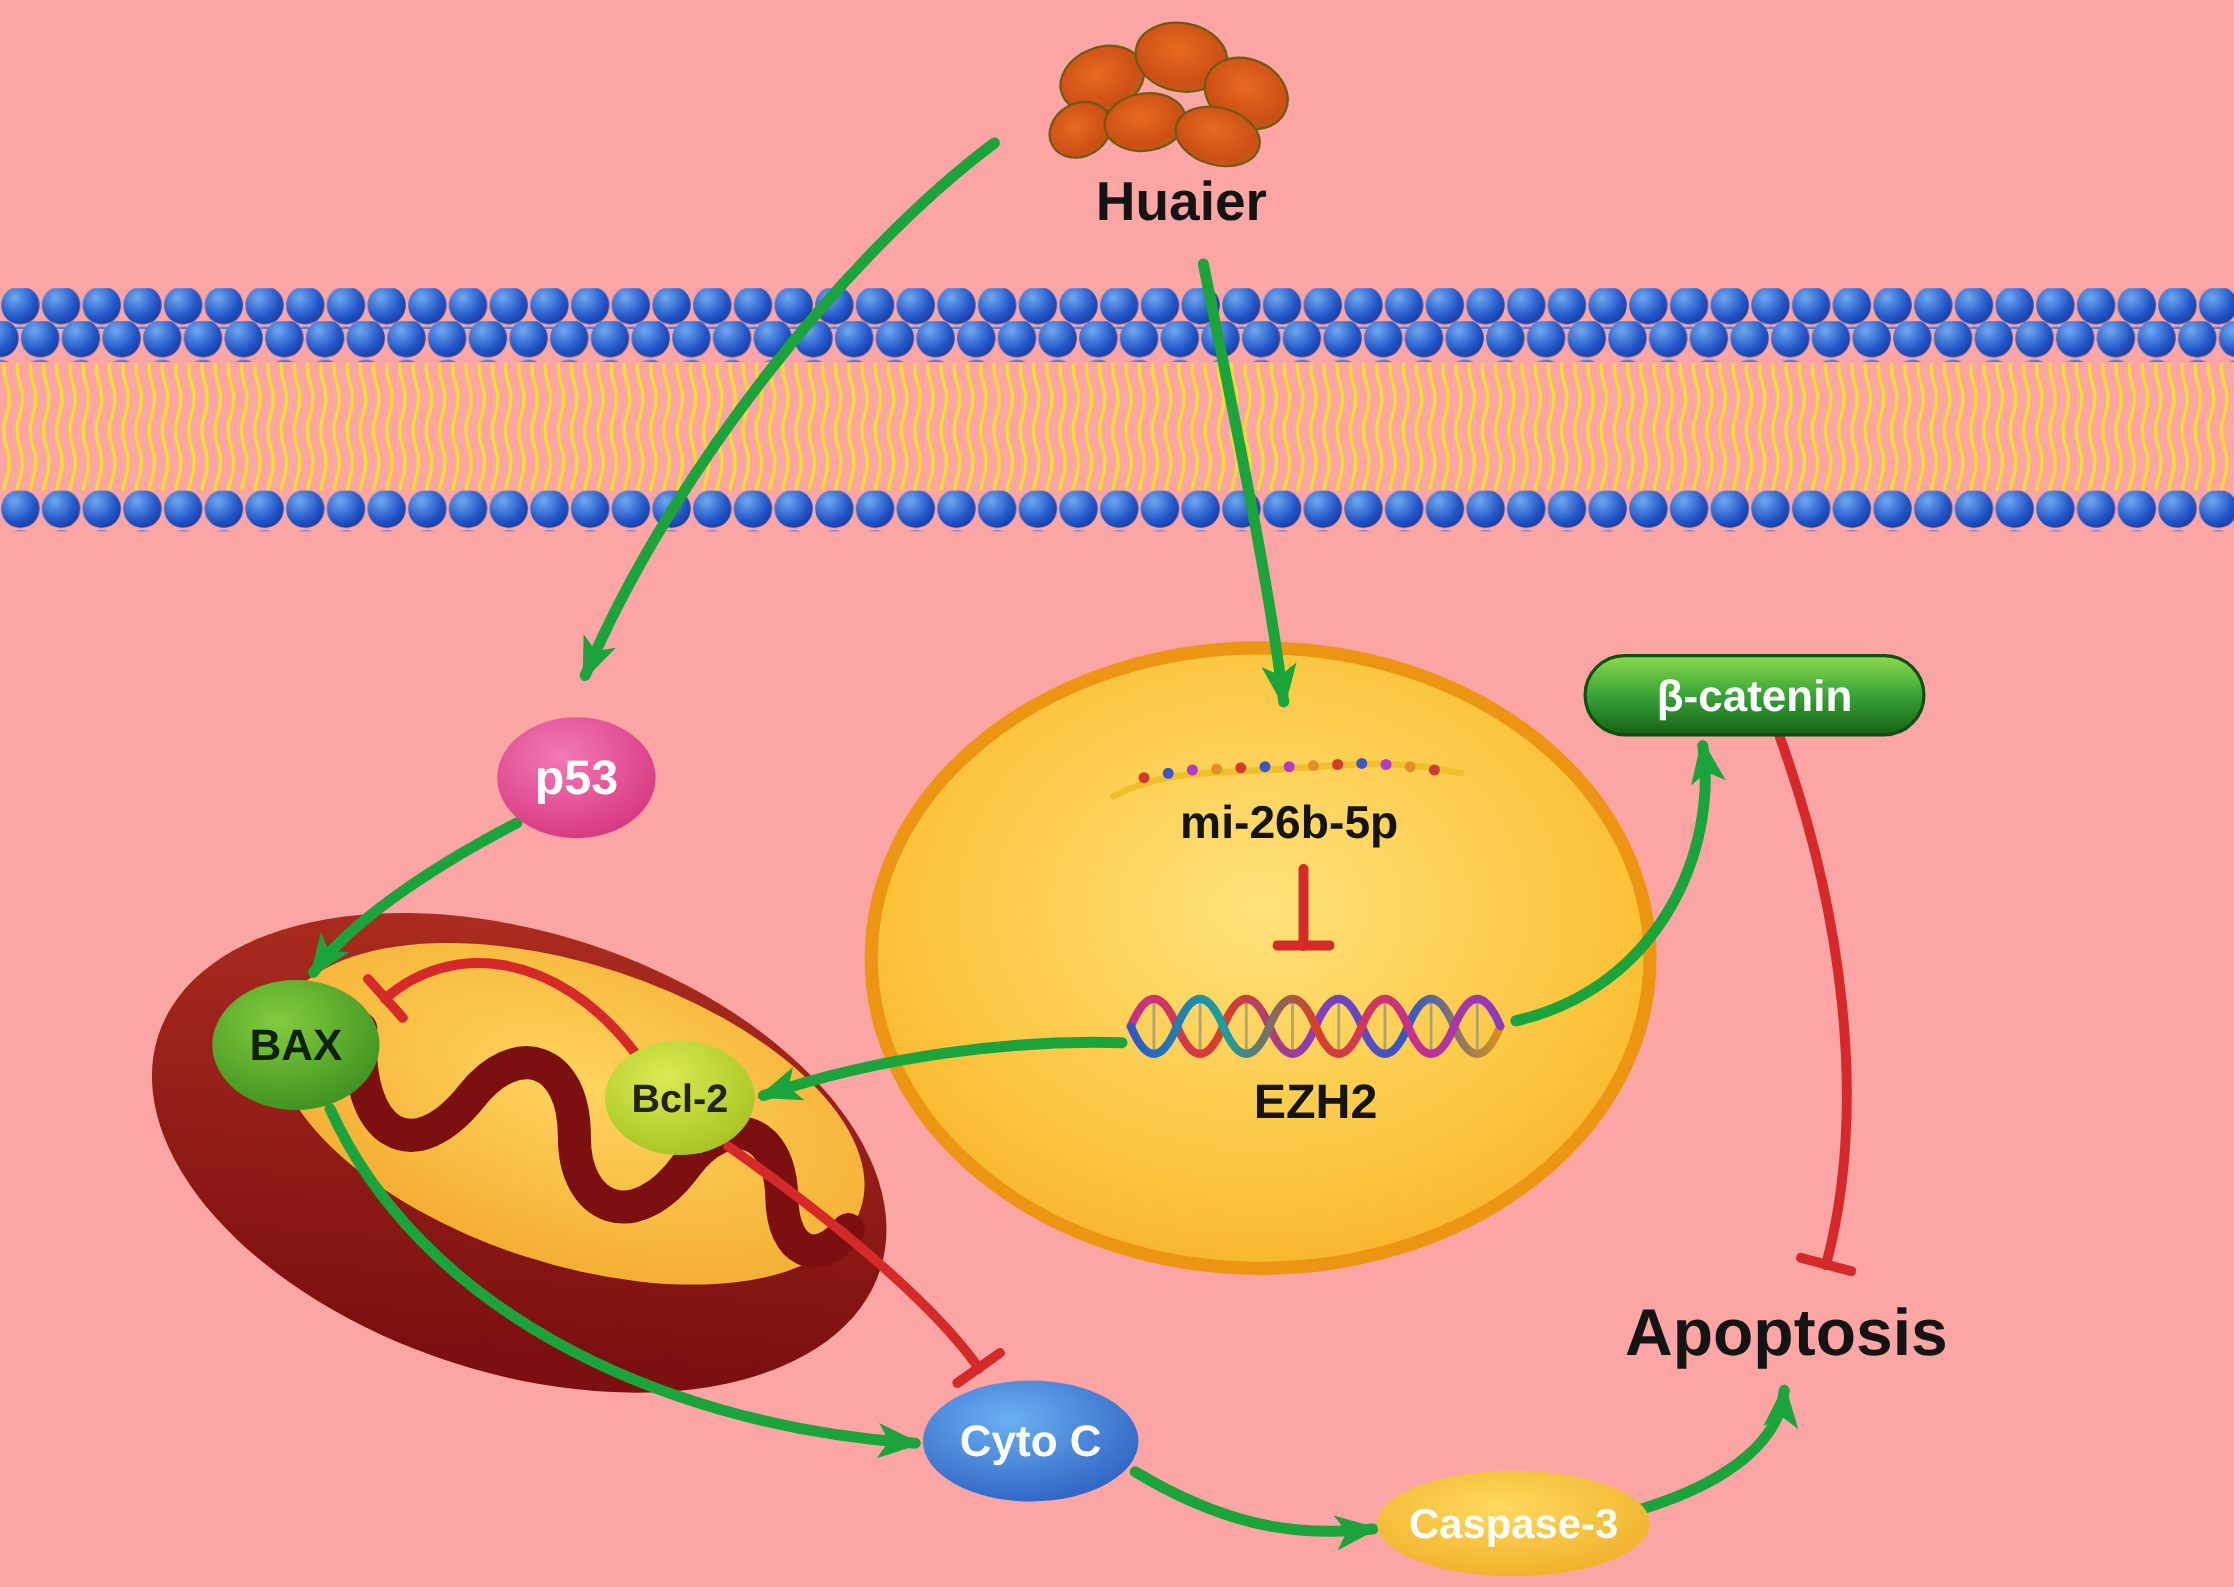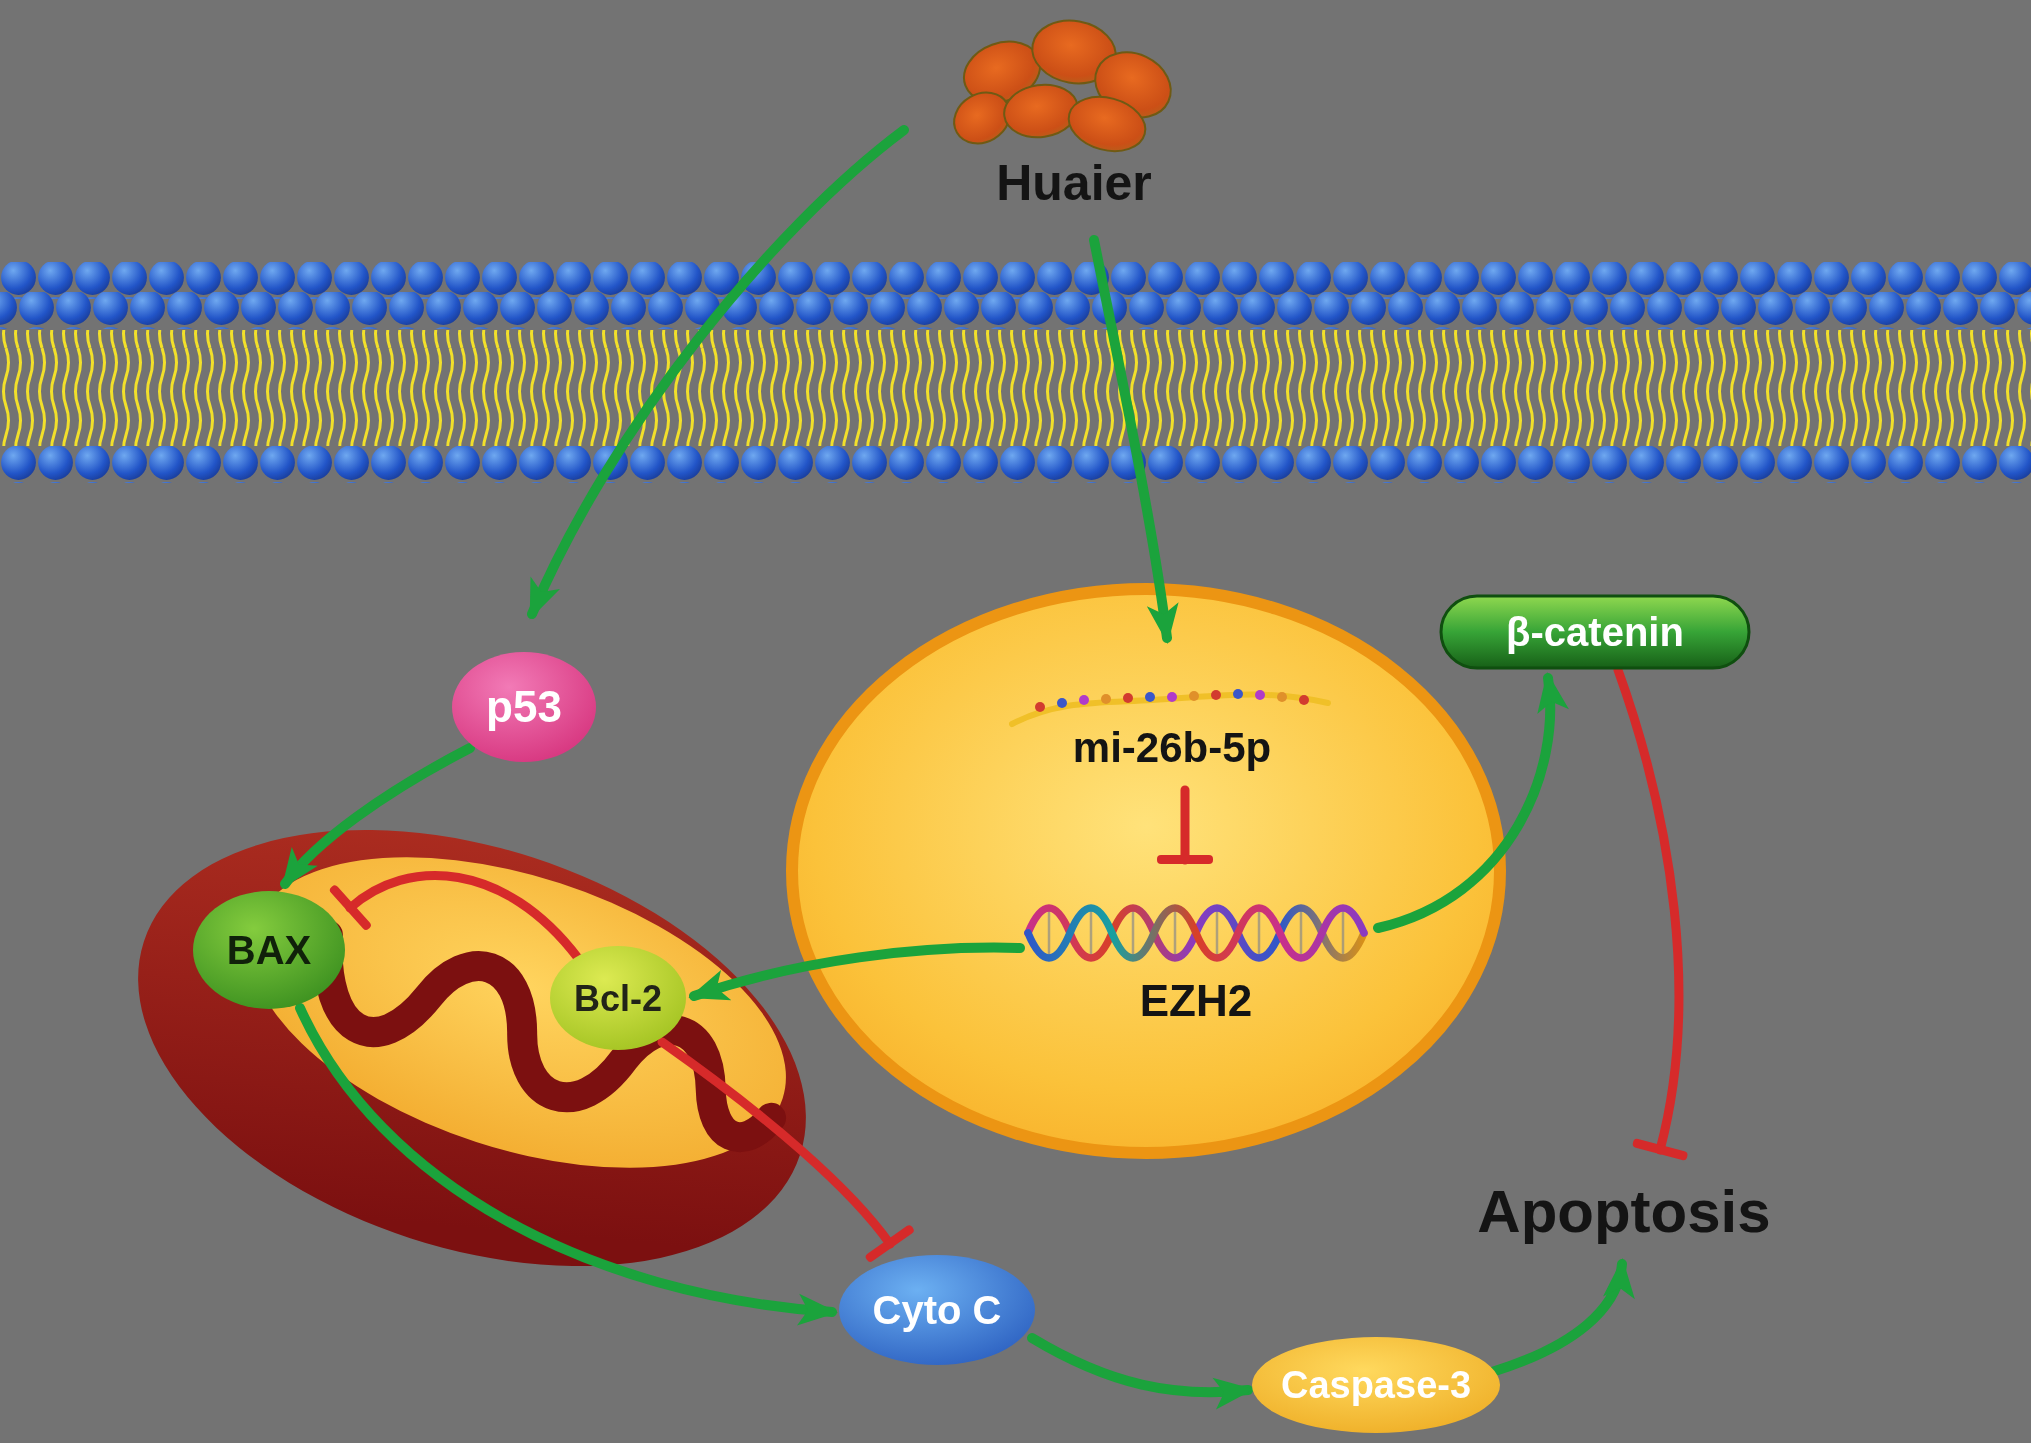--- a/index.html
+++ b/index.html
@@ -1,16 +1,16 @@
 <!DOCTYPE html>
 <html><head>
 <meta charset="utf-8">
 <style>
   html,body{margin:0;padding:0;background:#ffffff;}
-  #stage{position:relative;width:2031px;height:1443px;background:#737373;overflow:hidden;}
+  #stage{position:relative;width:2031px;height:1443px;background:#fca5a5;overflow:hidden;}
   svg{display:block;}
   text{font-family:"Liberation Sans", sans-serif;}
   .node-label{font-weight:bold;}
 </style>
 </head>
 <body>
 
 <div id="stage">
 <svg width="2031" height="1443" viewBox="0 0 2031 1443" xmlns="http://www.w3.org/2000/svg">
   <defs>

